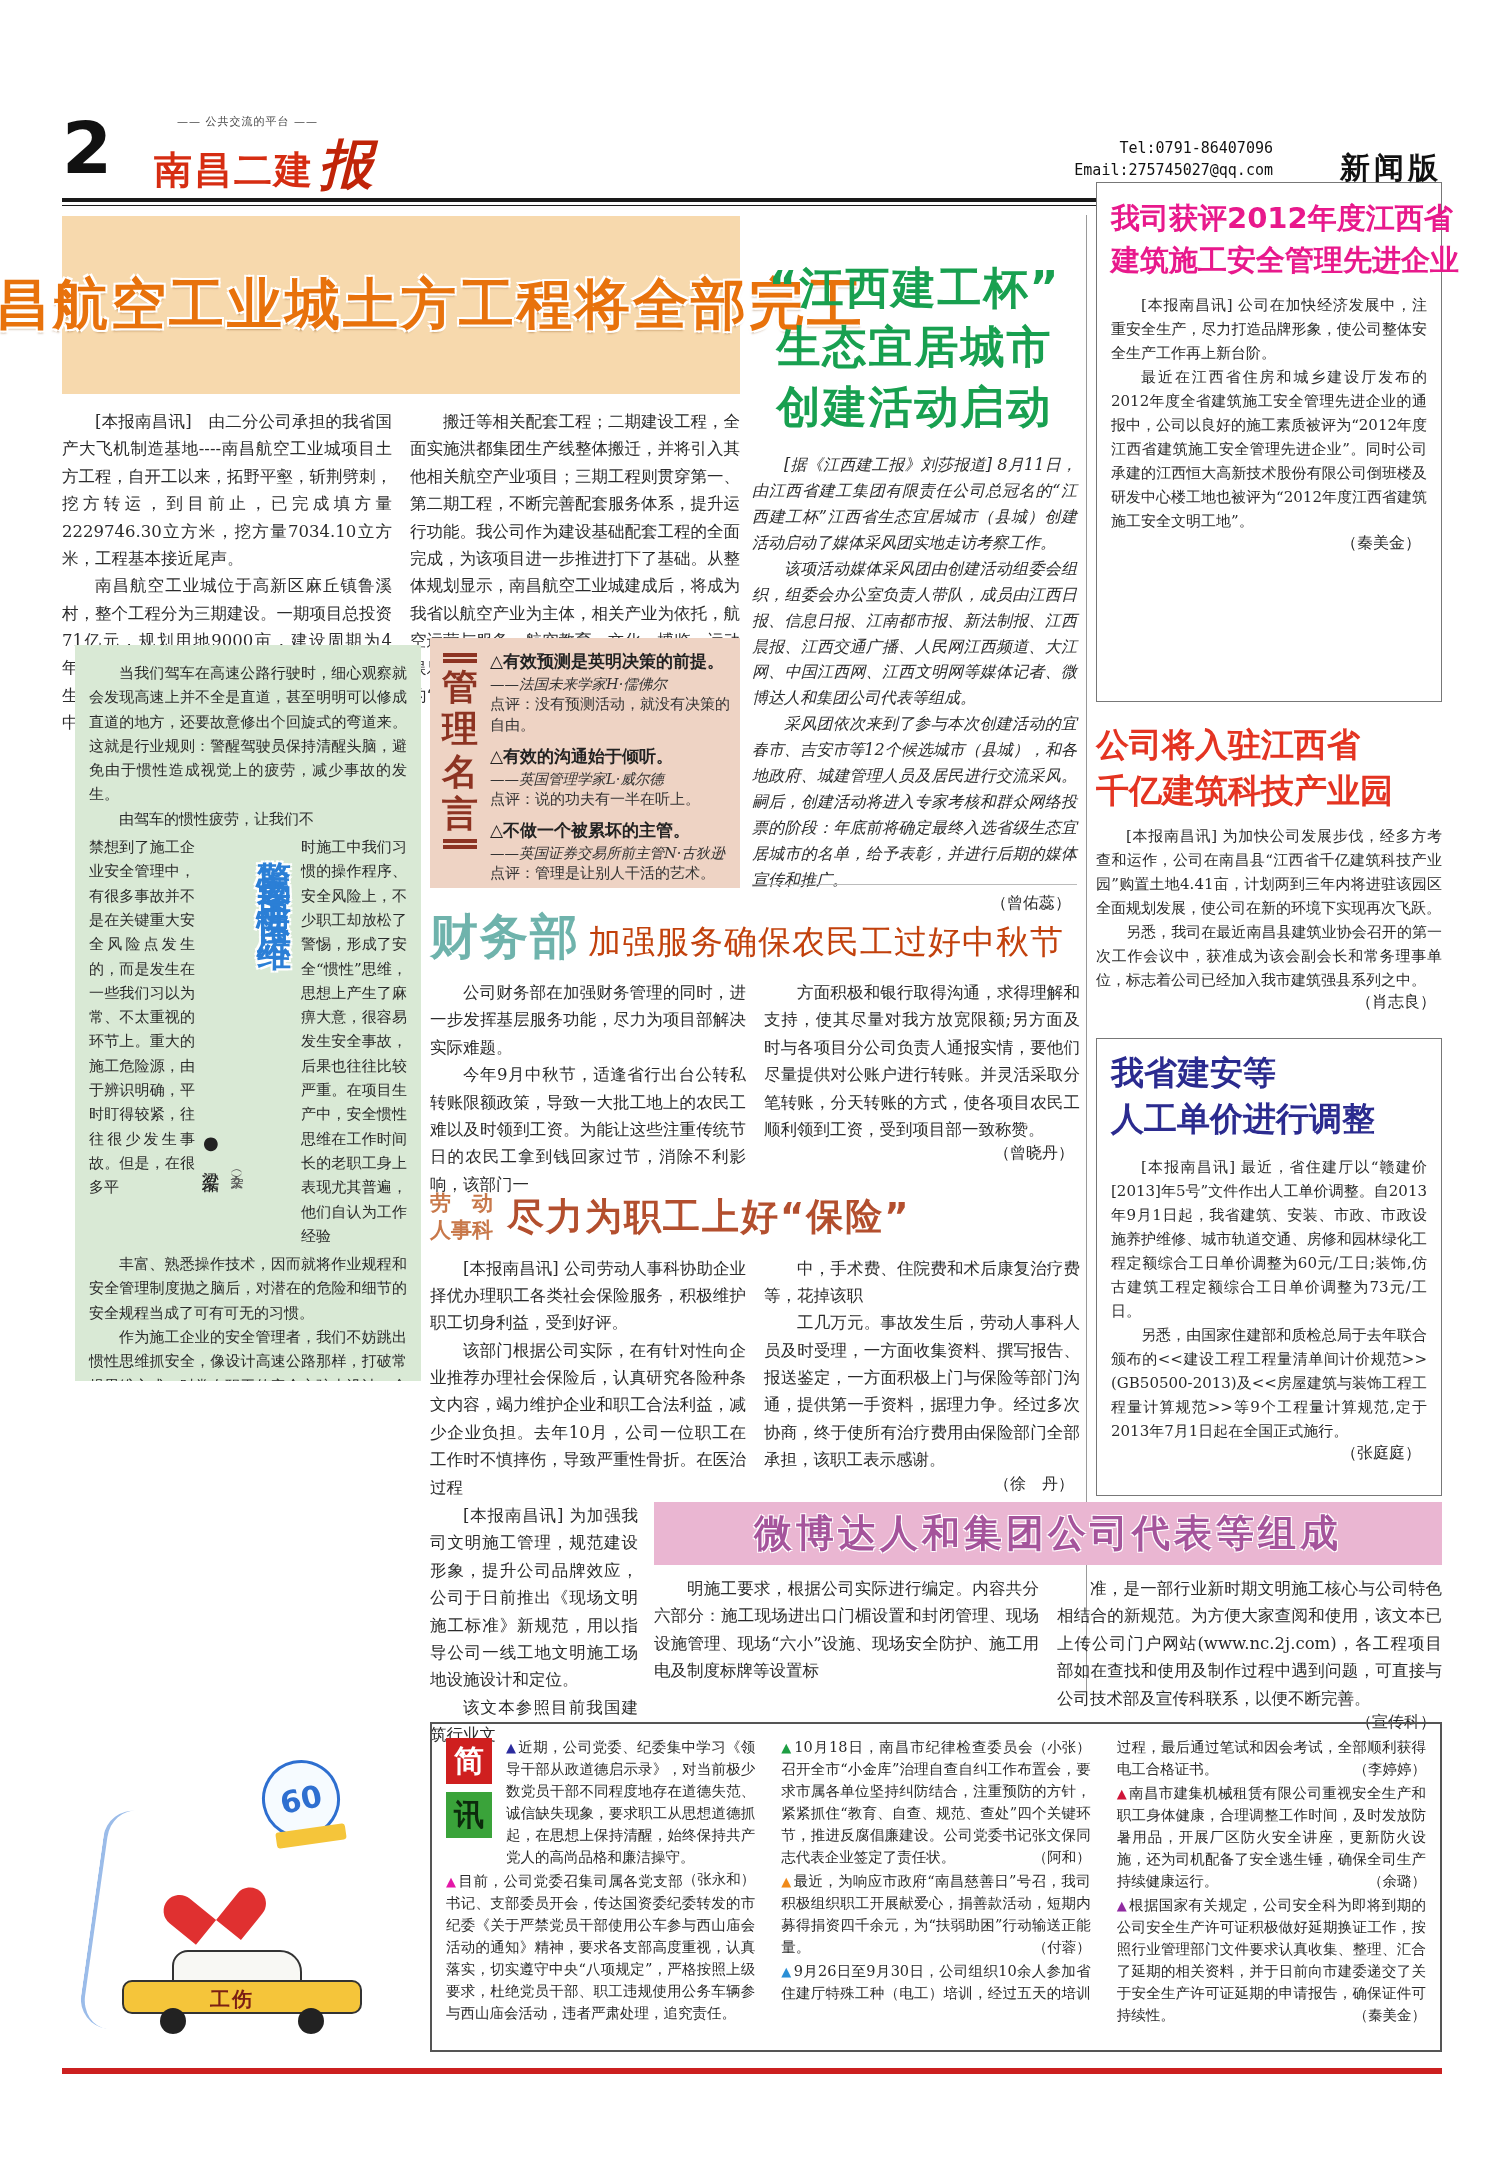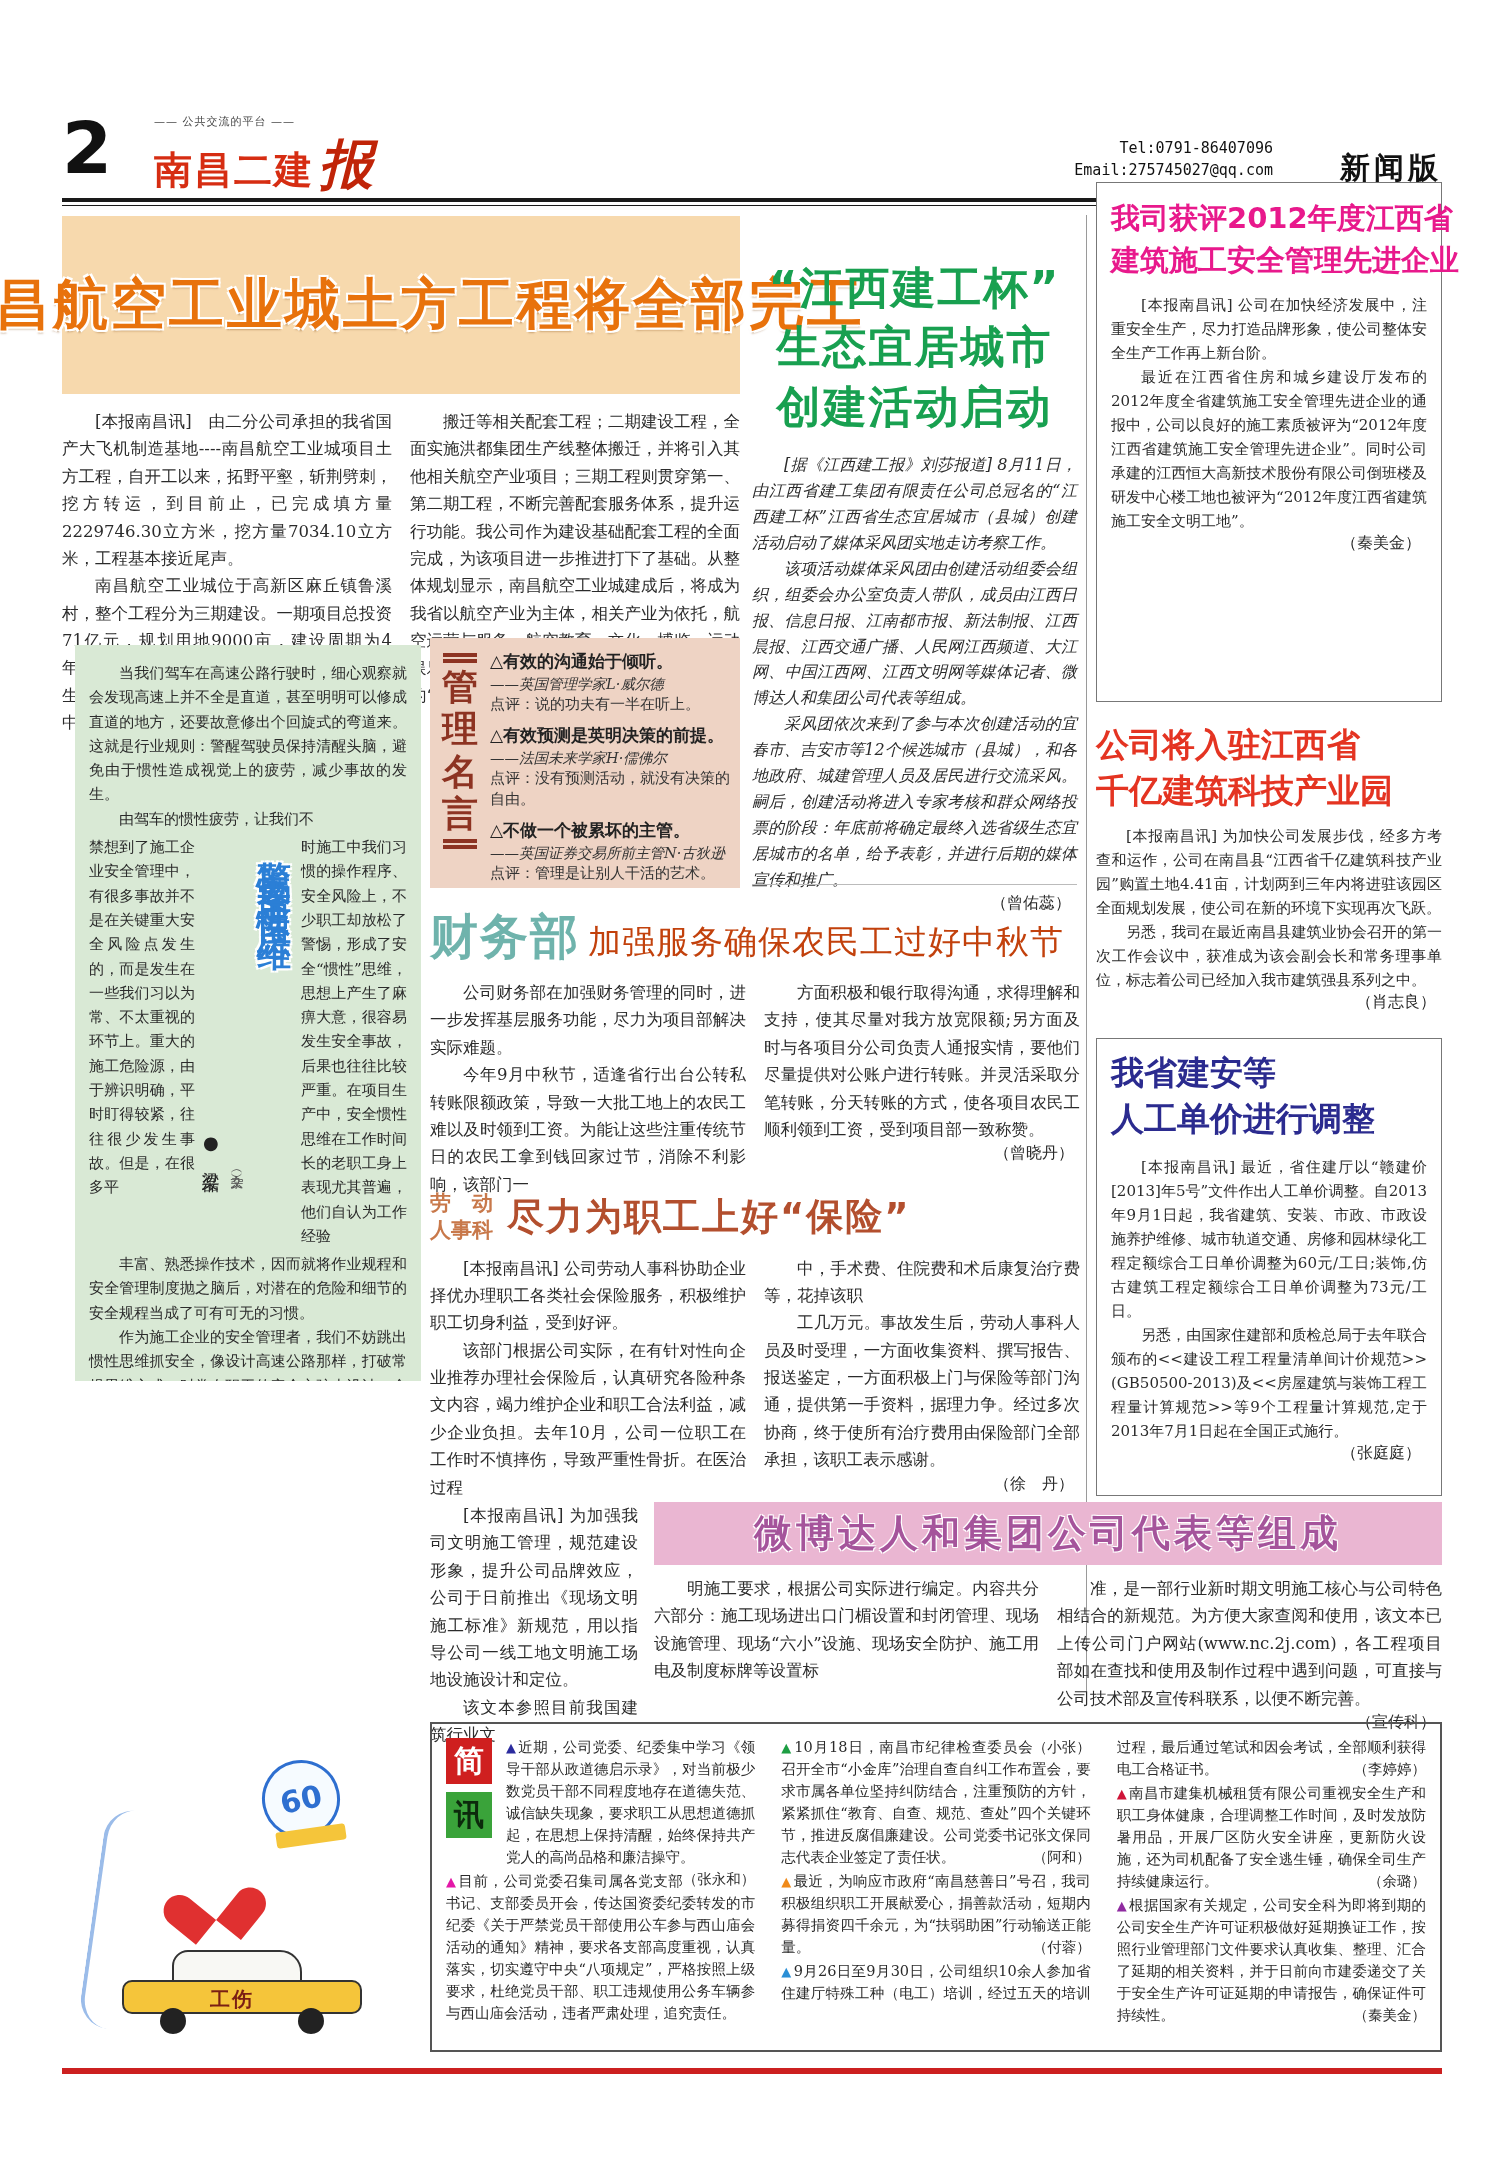--- a/index.html
+++ b/index.html
@@ -4,21 +4,21 @@
 <style>
   * { margin:0; padding:0; box-sizing:border-box; }
   html,body { background:#ffffff; }
   body { width:1500px; height:2168px; position:relative; font-family:"DejaVu Serif","Liberation Serif",serif; color:#2b2b2b; }
   #page { position:absolute; inset:0; }
 
   .abs { position:absolute; }
 
   
   .hdr-pageno { font-family:"DejaVu Sans","Liberation Sans",sans-serif; font-size:72px; font-weight:bold; color:#111; line-height:1; }
-  .hdr-tagline { font-size:11px; color:#444; letter-spacing:1px; }
+  .hdr-tagline { font-size:11px; color:#444; letter-spacing:1px;margin-left:23px; }
   .hdr-logo { font-family:"DejaVu Sans","Liberation Sans",sans-serif; font-size:38px; font-weight:bold; color:#d62d12; letter-spacing:2px; }
   .hdr-logo-suffix { font-size:54px; font-style:italic; color:#c02408; font-weight:bold; }
   .hdr-contact { font-family:"DejaVu Sans Mono","Liberation Mono",monospace; font-size:15px; color:#111; line-height:1.45; text-align:right; }
   .hdr-edition { font-family:"DejaVu Sans","Liberation Sans",sans-serif; font-size:30px; font-weight:bold; color:#111; letter-spacing:4px; }
   .rule-thick { background:#1a1a1a; height:4px; }
   .rule-thin { background:#1a1a1a; height:1px; }
   .vline { width:1px; background:#9a9a9a; }
 
   
   .cols { display:flex; gap:18px; }
@@ -231,28 +231,28 @@
     <div class="quotes-title-col">
       <div class="q-bar"></div>
       <div class="q-char">管</div>
       <div class="q-char">理</div>
       <div class="q-char">名</div>
       <div class="q-char">言</div>
       <div class="q-bar"></div>
     </div>
     <div style="flex:1;">
         <div class="quote-item">
+          <div class="q-quote">△有效预测是英明决策的前提。</div>
+          <div class="q-attr">——法国未来学家H·儒佛尔</div>
+          <div class="q-comment">点评：没有预测活动，就没有决策的自由。</div>
+        </div>
+        <div class="quote-item">
           <div class="q-quote">△有效的沟通始于倾听。</div>
           <div class="q-attr">——英国管理学家L·威尔德</div>
           <div class="q-comment">点评：说的功夫有一半在听上。</div>
-        </div>
-        <div class="quote-item">
-          <div class="q-quote">△有效预测是英明决策的前提。</div>
-          <div class="q-attr">——法国未来学家H·儒佛尔</div>
-          <div class="q-comment">点评：没有预测活动，就没有决策的自由。</div>
         </div>
         <div class="quote-item">
           <div class="q-quote">△不做一个被累坏的主管。</div>
           <div class="q-attr">——英国证券交易所前主管N·古狄逊</div>
           <div class="q-comment">点评：管理是让别人干活的艺术。</div>
         </div>
       </div>
   </div>
 
   <div class="abs" style="left:430px; top:900px; width:650px; height:280px;">

